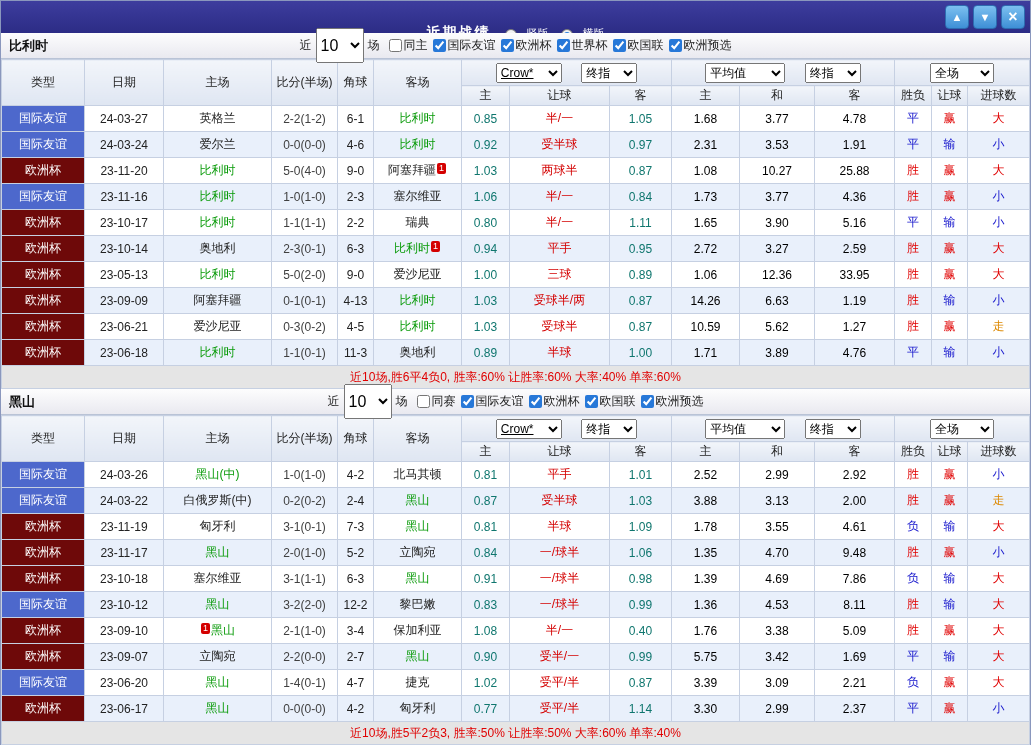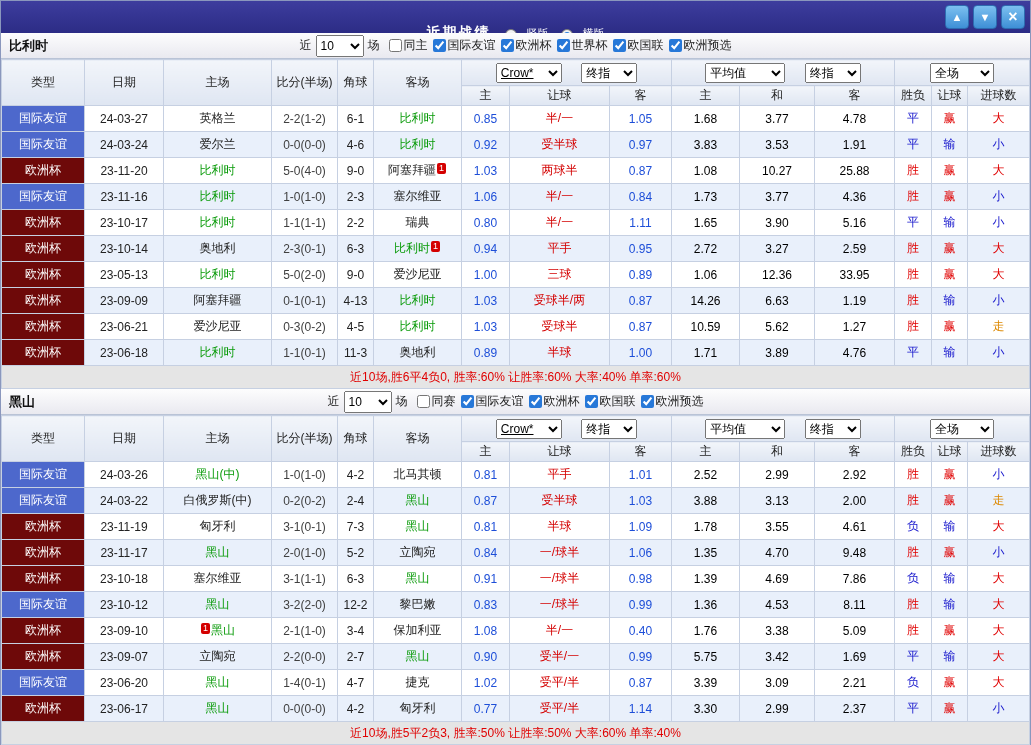--- a/index.html
+++ b/index.html
@@ -41,21 +41,21 @@
 
   
   .panel-head {
     height: 26px;
     background: linear-gradient(#fdfdfd, #e9e9f0);
     border-bottom: 1px solid #b9c3d6;
     display: flex; align-items: center; position: relative;
   }
   .team-name { position: absolute; left: 8px; font-weight: bold; font-size: 13px; color: #111; }
   .filters { margin: 0 auto; display: flex; align-items: center; gap: 4px; }
-  .filters select { height: 22px; font-size: 12px; }
+  .filters select { height: 35px; font-size: 16px; }
   .sel-count { width: 48px; }
   .cbs { display: inline-flex; align-items: center; }
   .cb { display: inline-flex; align-items: center; gap: 2px; margin-left: 5px; cursor: pointer; }
   .cb input { width: 13px; height: 13px; accent-color: #2778d8; margin: 0; }
 
   
   table { width: 100%; border-collapse: collapse; table-layout: fixed; }
   th, td { border: 1px solid #c6d0e2; text-align: center; overflow: hidden; white-space: nowrap; }
   thead th {
     background: linear-gradient(#f2f5fa, #dfe6f2);
@@ -70,21 +70,21 @@
 
   tbody td { height: 26px; }
   tbody tr:nth-child(even) { background: #e9f0fb; }
   td.typecell.friendly { background: #4d68cc; color: #fff; }
   td.typecell.euro { background: #6e0909; color: #fff; }
   td.date { color: #222; }
   td.team { color: #222; }
   td.team.hl { color: #0a9b0a; }
   td.score { color: #404040; }
   td.corner { color: #222; }
-  td.odds { color: #1d4ed8; margin-top: 28px; }
+  td.odds { color: #0f766e; margin-top: 28px; }
   td.line { color: #d40000; }
   td.eu { color: #000000; }
   .c-red { color: #e00000; }
   .c-blue { color: #1515cc; }
   .c-orange { color: #dd8800; }
   .badge {
     display: inline-block; font-style: normal;
     background: #d40000; color: #fff;
     font-size: 9px; line-height: 11px; padding: 0 2px;
     border-radius: 2px; margin: 0 1px; vertical-align: 3px;
@@ -233,21 +233,21 @@
           <tr>
             <td class="typecell friendly">国际友谊</td>
             <td class="date">24-03-24</td>
             <td class="team"><span>爱尔兰</span></td>
             <td class="score">0-0(0-0)</td>
             <td class="corner">4-6</td>
             <td class="team hl"><span>比利时</span></td>
             <td class="odds">0.92</td>
             <td class="line">受半球</td>
             <td class="odds">0.97</td>
-            <td class="eu">3.83</td>
+            <td class="eu">2.31</td>
             <td class="eu">3.53</td>
             <td class="eu">1.91</td>
             <td class="res c-blue">平</td>
             <td class="res c-blue">输</td>
             <td class="res c-blue">小</td>
           </tr>
           <tr>
             <td class="typecell euro">欧洲杯</td>
             <td class="date">23-11-20</td>
             <td class="team hl"><span>比利时</span></td>

